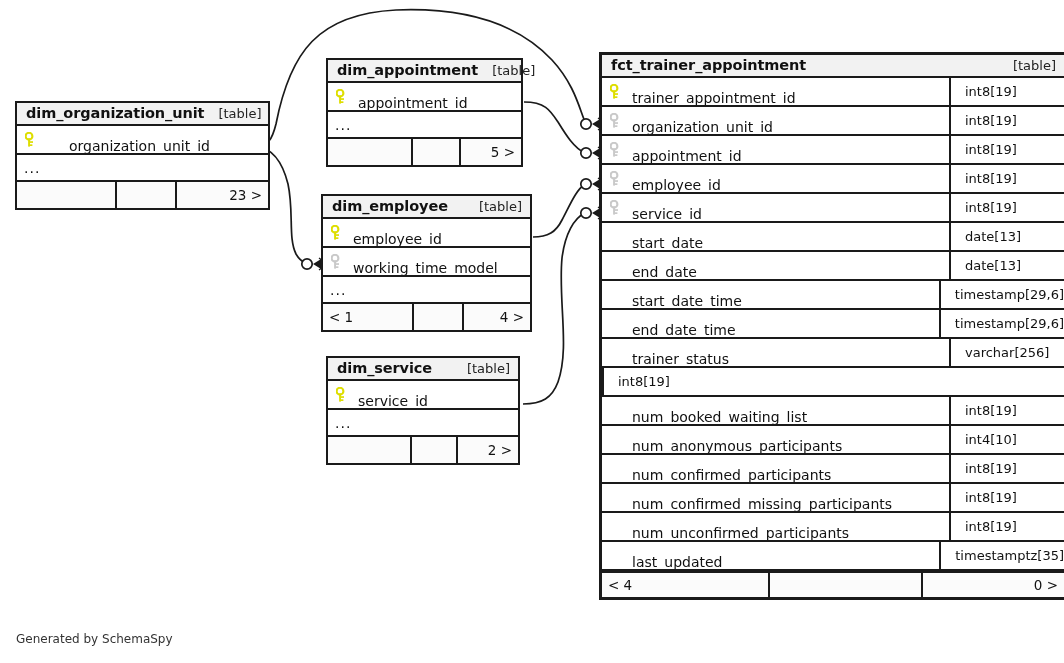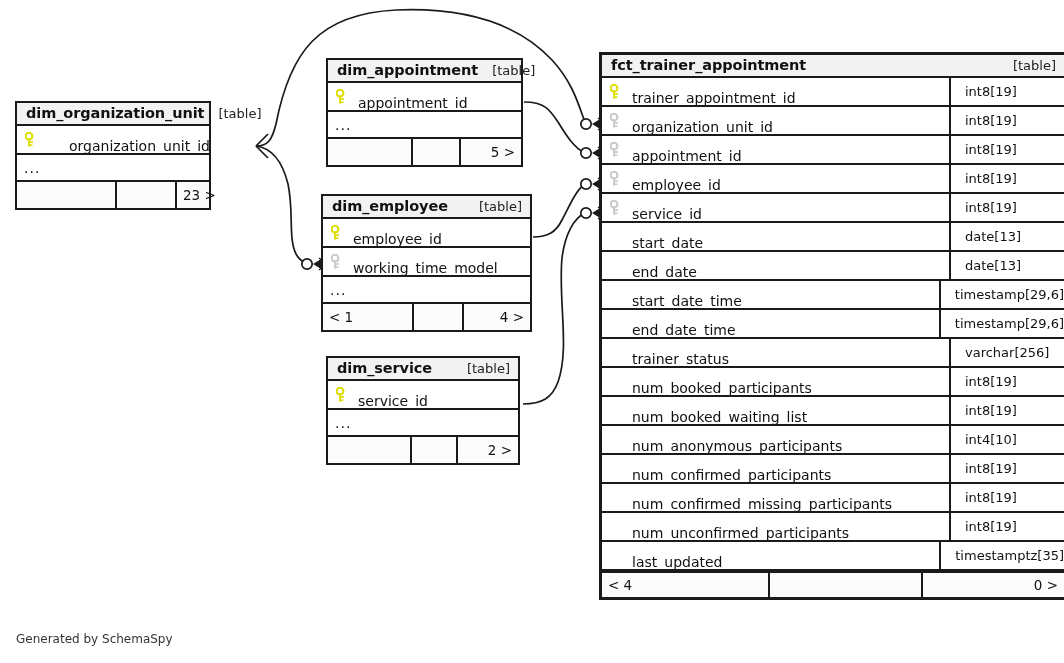--- a/index.html
+++ b/index.html
@@ -140,21 +140,21 @@
     color: #111111;
     border-right: 2px solid #1a1a1a;
     padding: 0 6px;
     white-space: nowrap;
   }
   .fcell:last-child { border-right: none; }
   .fcell.left  { justify-content: flex-start; }
   .fcell.right { justify-content: flex-end; }
 
   
-  #tbl-org  { left: 15px;  top: 101px; width: 196px; }
+  #tbl-org  { left: 15px;  top: 101px; width: 255px; }
   #tbl-appt { left: 326px; top: 58px;  width: 197px; }
   #tbl-emp  { left: 321px; top: 194px; width: 211px; }
   #tbl-svc  { left: 326px; top: 356px; width: 194px; }
   #tbl-fct  { left: 599px; top: 52px;  width: 468px; }
 
   #tbl-fct .cell-type { flex-basis: 115px; }
 
   .footer-note {
     position: absolute;
     left: 16px;
@@ -462,23 +462,20 @@
     <div class="row">
       <div class="cell-name">
         <span class="colname indent">trainer_status</span>
       </div>
       <div class="cell-type">
         <span class="coltype">varchar[256]</span>
       </div>
     </div>
 
     <div class="row">
-      <div class="cell-name">
-        <span class="colname indent">num_booked_participants</span>
-      </div>
       <div class="cell-type">
         <span class="coltype">int8[19]</span>
       </div>
     </div>
 
     <div class="row">
       <div class="cell-name">
         <span class="colname indent">num_booked_waiting_list</span>
       </div>
       <div class="cell-type">

